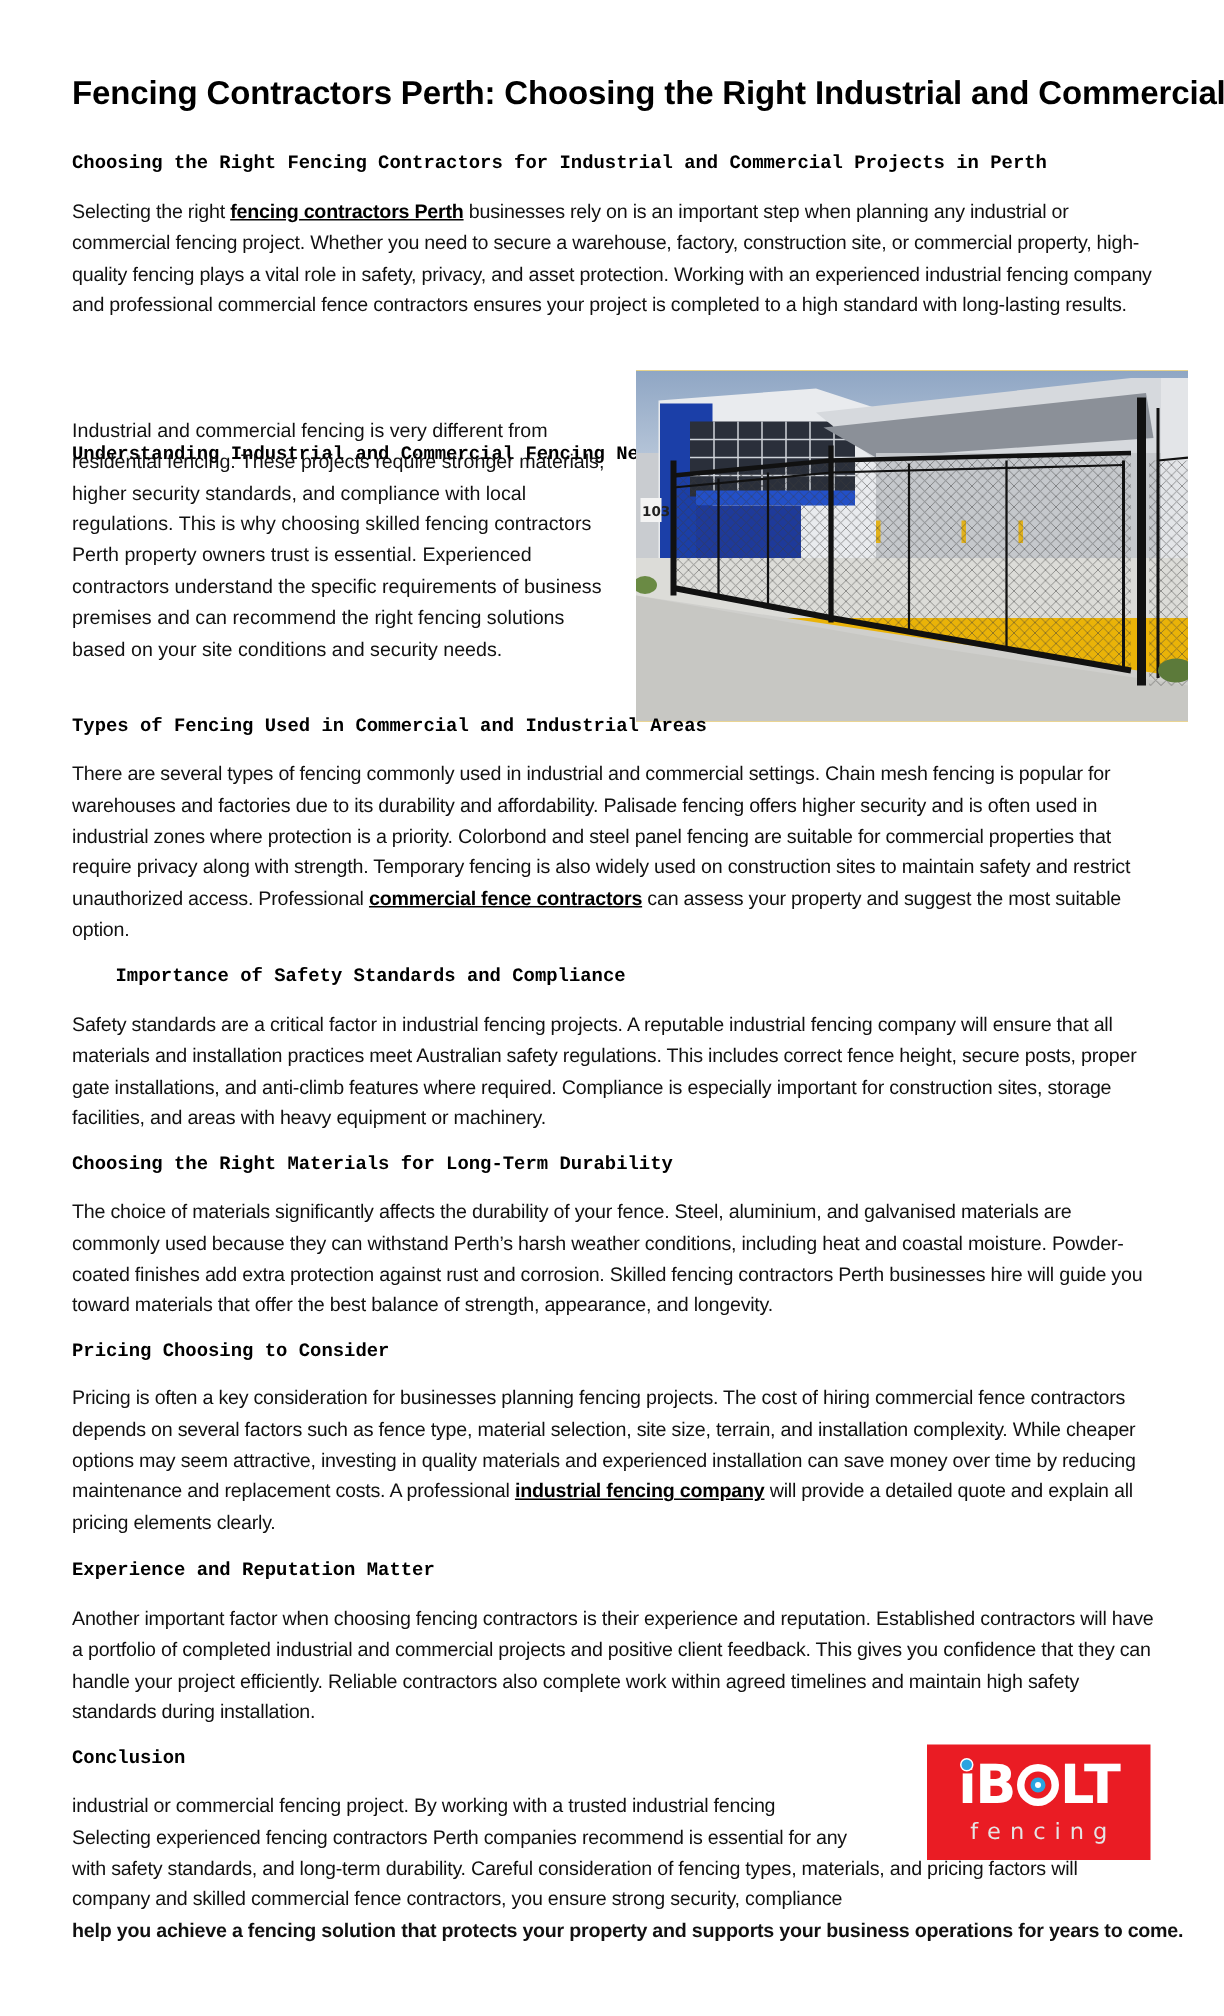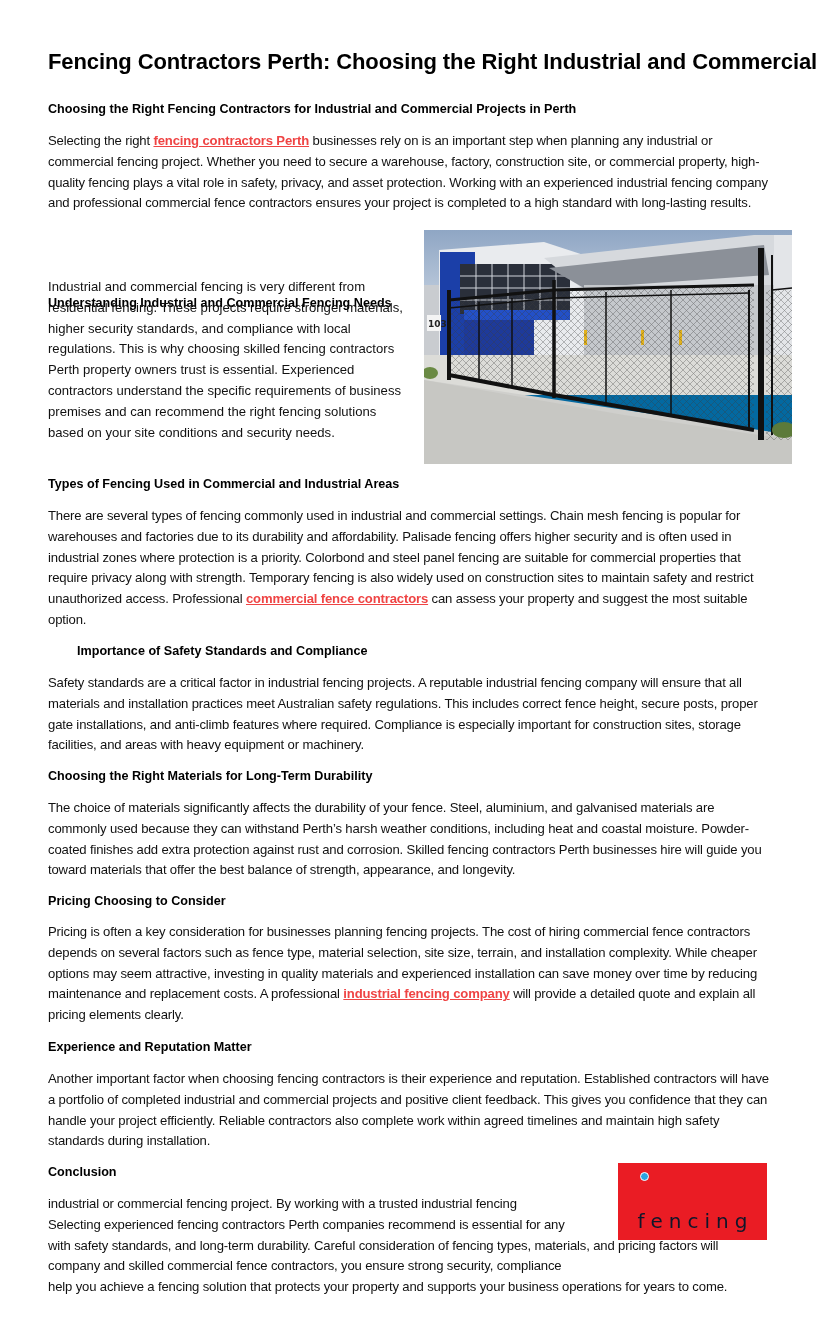--- a/index.html
+++ b/index.html
@@ -27,45 +27,46 @@
       color: #000;
     }
     .h2 {
       position: absolute;
       left: 48px;
       margin: 0;
       font-size: 12.6px;
       font-weight: bold;
       white-space: nowrap;
       color: #000;
+      font-family: Liberation Mono, monospace;
     }
     .para {
       position: absolute;
       left: 48px;
       margin: 0;
       font-size: 13.1px;
       line-height: 20.8px;
       color: #111;
       letter-spacing: -0.15px;
     }
     .para.full { width: 724px; }
     .para.narrow { width: 360px; letter-spacing: 0; }
     a.inline-link {
-      color: #ef4444;
+      color: #000000;
       font-weight: bold;
       text-decoration: underline;
     }
     .hero-photo {
       position: absolute;
       left: 424px;
-      top: 230px;
+      top: 247px;
       width: 368px;
       height: 234px;
       overflow: hidden;
-      background: #0369a1;
+      background: #eab308;
     }
     .logo {
       position: absolute;
       left: 618px;
       top: 1163px;
       width: 149px;
       height: 77px;
       background: #ea1c24;
     }
     .logo-word {
@@ -81,23 +82,23 @@
       color: #ffffff;
       letter-spacing: -1px;
     }
     .logo-sub {
       position: absolute;
       left: 0;
       right: 0;
       top: 49px;
       text-align: center;
       font-family: "DejaVu Sans", sans-serif;
-      font-size: 20px;
+      font-size: 15px;
       line-height: 18px;
-      color: #0f172a;
+      color: #e5e5e5;
       letter-spacing: 6px;
       padding-left: 6px;
     }
     .logo-o {
       display: inline-block;
       width: 28px;
       height: 28px;
       border-radius: 50%;
       background: #ffffff;
       position: relative;
@@ -247,19 +248,20 @@
 
 <h2 class="h2" style="top:1040px;">Experience and Reputation Matter</h2>
 <p class="para full" style="top:1069px;">Another important factor when choosing fencing contractors is their experience and reputation. Established contractors will have a portfolio of completed industrial and commercial projects and positive client feedback. This gives you confidence that they can handle your project efficiently. Reliable contractors also complete work within agreed timelines and maintain high safety standards during installation.</p>
 
 <h2 class="h2" style="top:1165px;">Conclusion</h2>
 <div class="para full" style="top:1194px;">
   <div>industrial or commercial fencing project. By working with a trusted industrial fencing</div>
   <div>Selecting experienced fencing contractors Perth companies recommend is essential for any</div>
   <div style="white-space:nowrap;">with safety standards, and long-term durability. Careful consideration of fencing types, materials, and pricing factors will</div>
   <div>company and skilled commercial fence contractors, you ensure strong security, compliance</div>
-  <div style="white-space:nowrap;">help you achieve a fencing solution that protects your property and supports your business operations for years to come.</div>
+  <div style="white-space:nowrap;font-weight:bold;">help you achieve a fencing solution that protects your property and supports your business operations for years to come.</div>
 </div>
 
 <div class="logo">
+  <div class="logo-word"><span>i</span><span>B</span><span class="logo-o"><span class="dot"></span></span><span>LT</span></div>
   <span class="logo-i-dot"></span>
   <div class="logo-sub">fencing</div>
 </div>
 
 </body></html>

